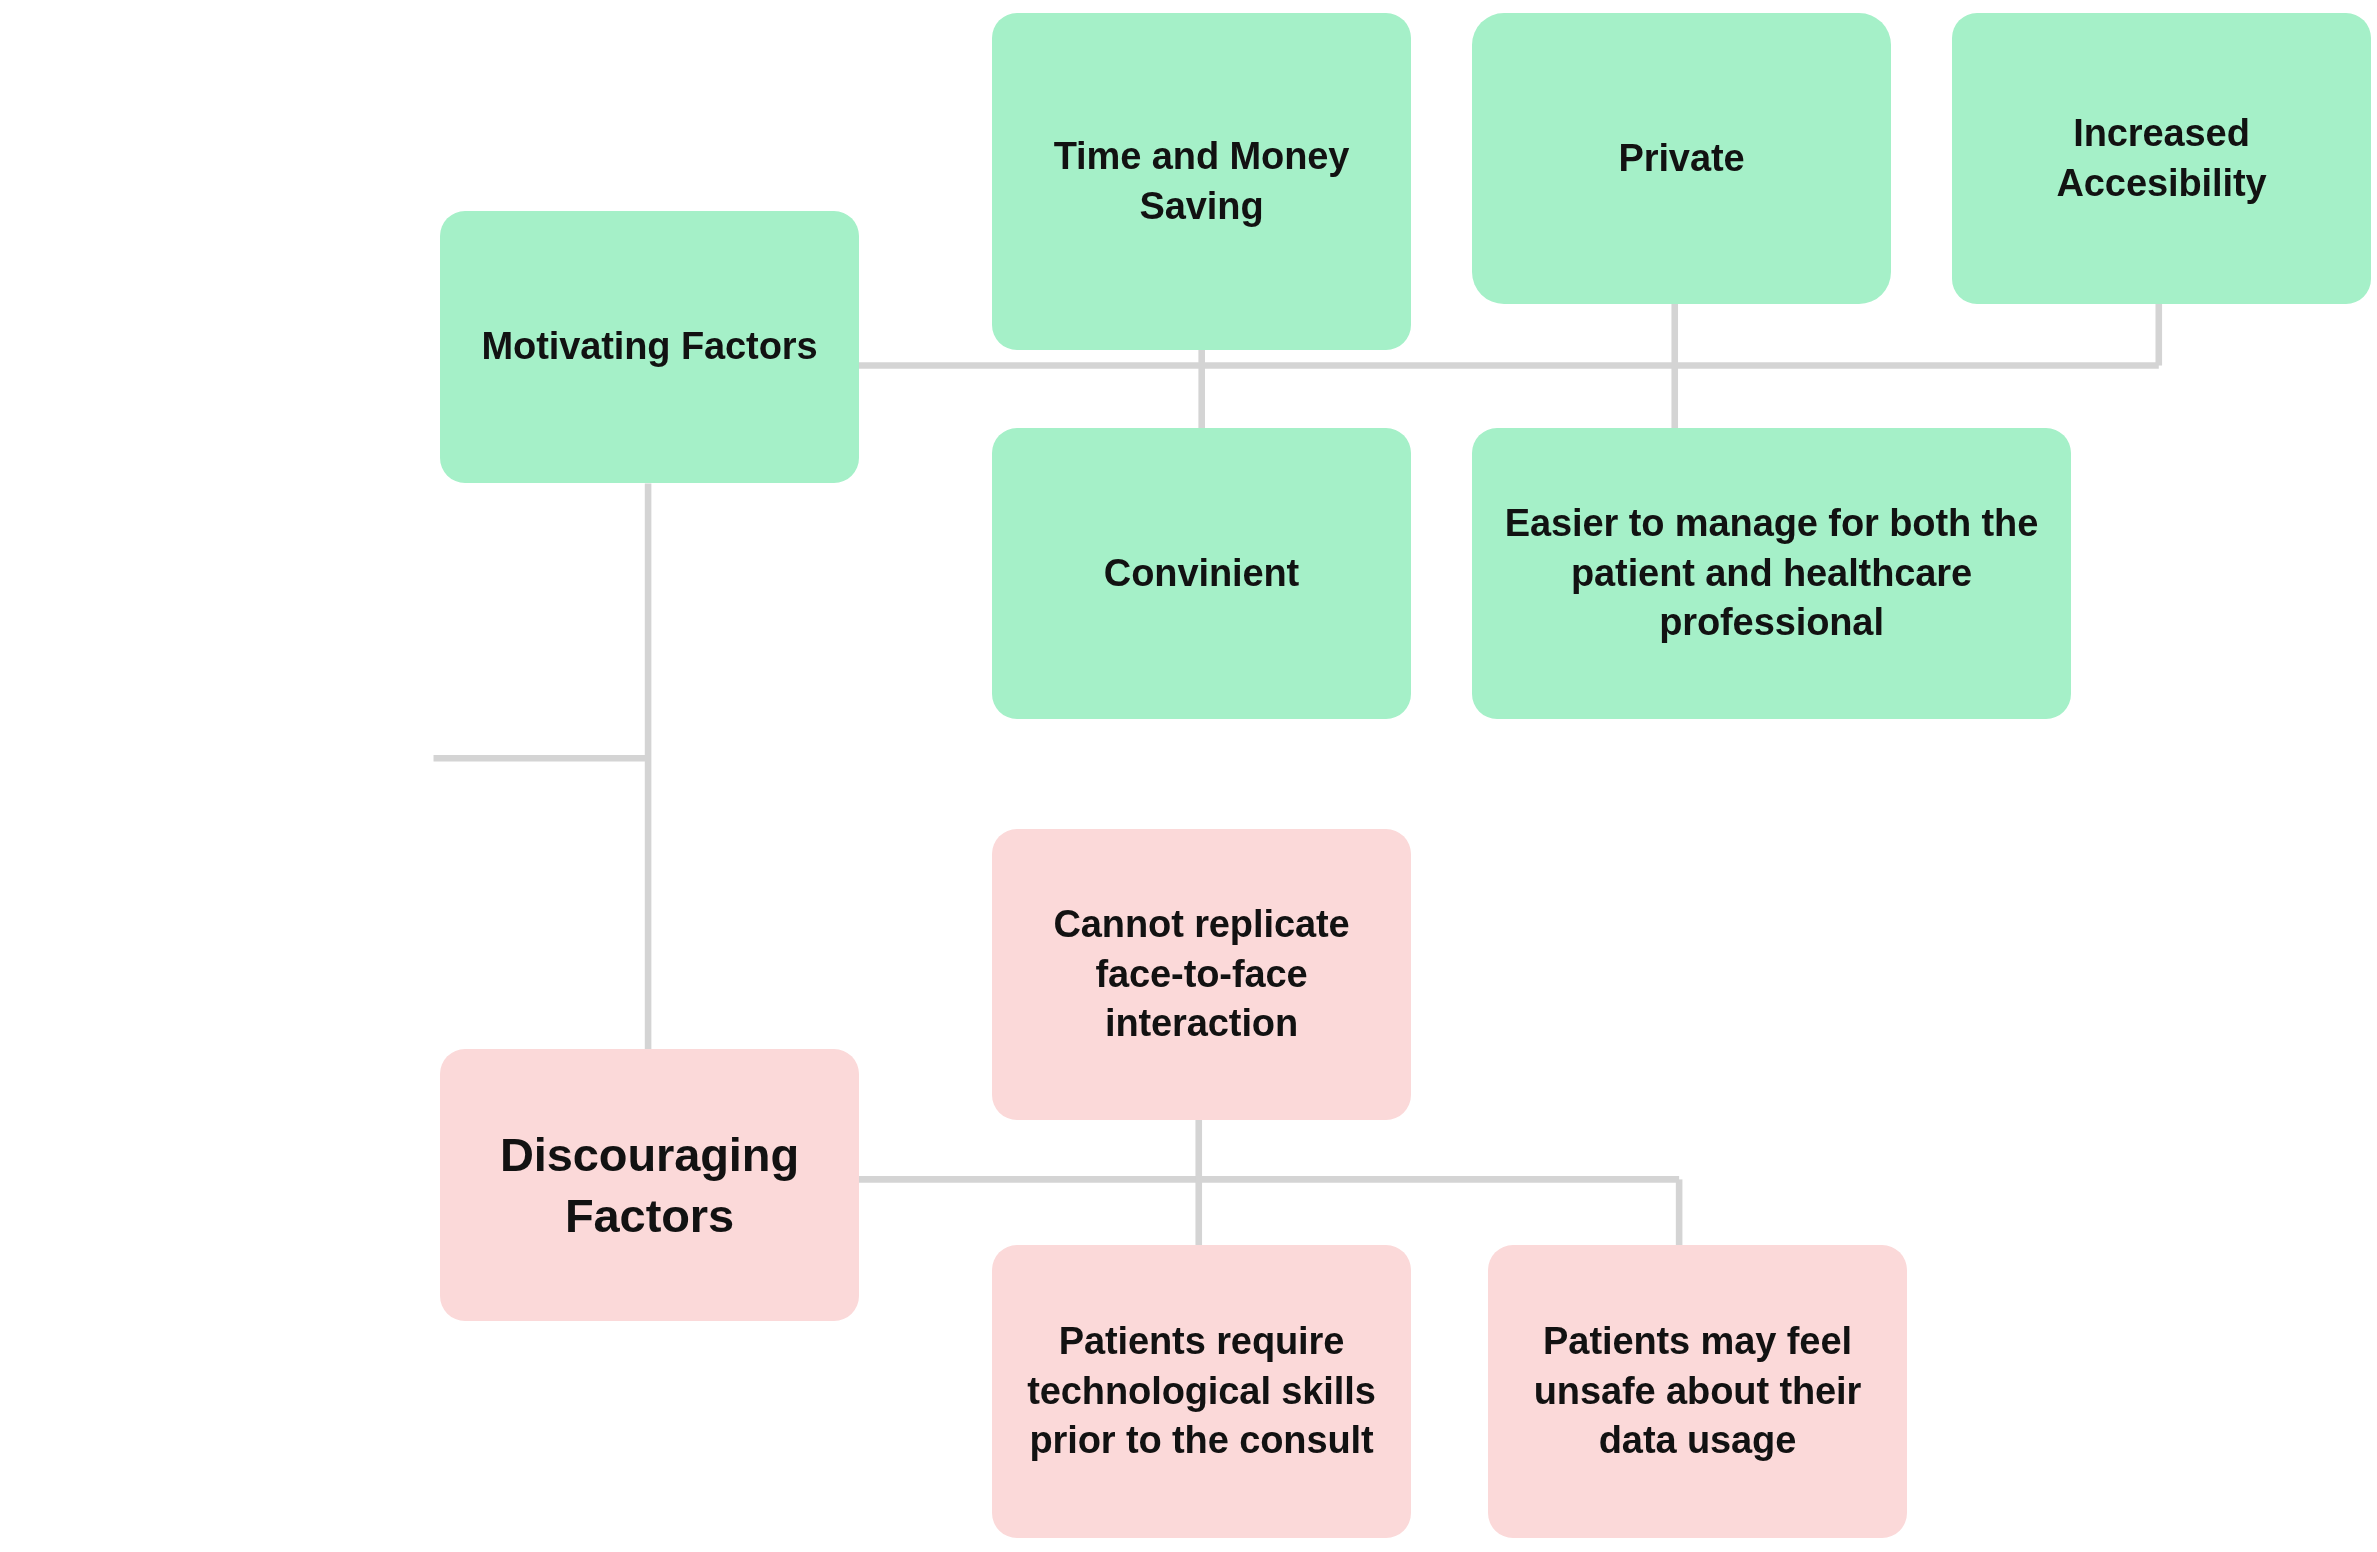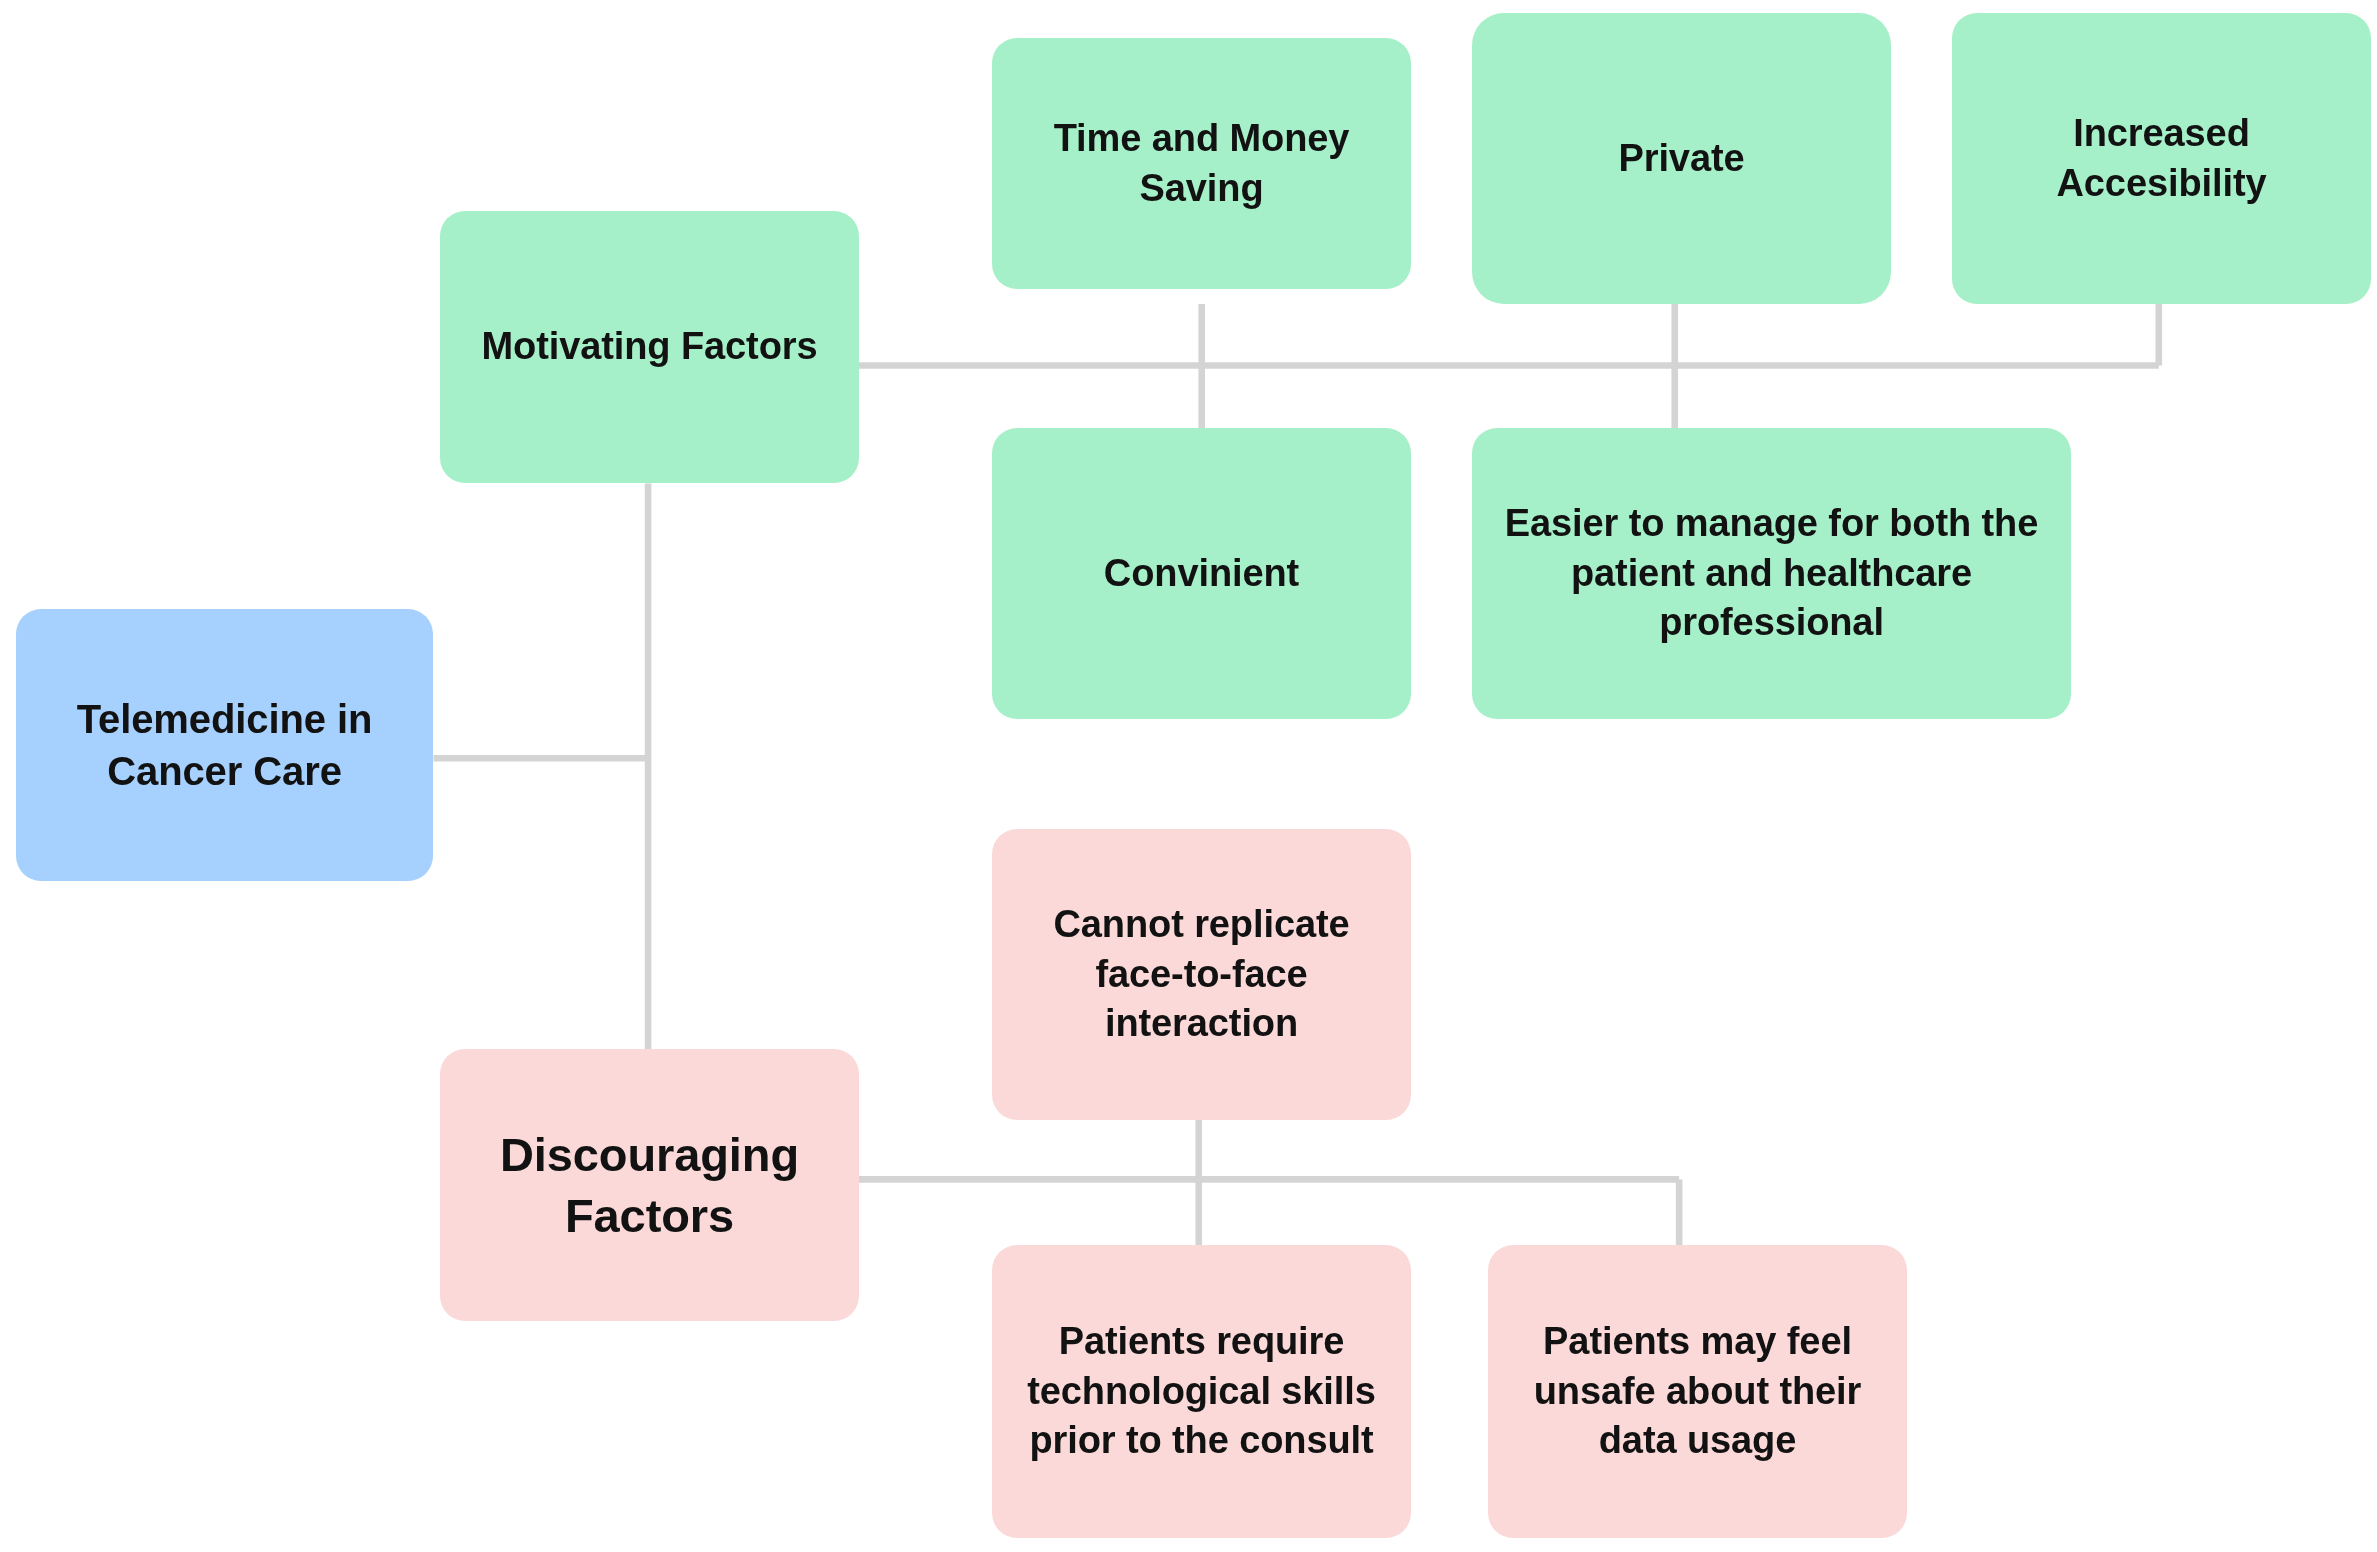--- a/index.html
+++ b/index.html
@@ -49,33 +49,30 @@
       <path d="M 2287 415 V 585"></path>
       <path d="M 2948 415 V 499"></path>
 
       <path d="M 1172 1610 H 2293"></path>
 
       <path d="M 1637 1525 V 1700"></path>
       <path d="M 2293 1610 V 1700"></path>
     </g>
   </svg>
 
-  <div class="node c-blue" style="left:16px;top:609px;width:417px;height:272px;font-size:40px;">
-    <span class="lbl">Telemedicine in Cancer Care</span>
-  </div>
 
   <div class="node c-green" style="left:440px;top:211px;width:419px;height:272px;font-size:38px;">
     <span class="lbl">Motivating Factors</span>
   </div>
 
   <div class="node c-pink" style="left:440px;top:1049px;width:419px;height:272px;font-size:47px;">
     <span class="lbl">Discouraging Factors</span>
   </div>
 
-  <div class="node c-green" style="left:992px;top:13px;width:419px;height:251px;font-size:38px;margin-top:25px;">
+  <div class="node c-green" style="left:992px;top:13px;width:419px;height:337px;font-size:38px;">
     <span class="lbl">Time and Money Saving</span>
   </div>
 
   <div class="node c-green" style="left:1472px;top:13px;width:419px;height:291px;font-size:38px;border-radius:32px;">
     <span class="lbl">Private</span>
   </div>
 
   <div class="node c-green" style="left:1952px;top:13px;width:419px;height:291px;font-size:38px;">
     <span class="lbl">Increased Accesibility</span>
   </div>

